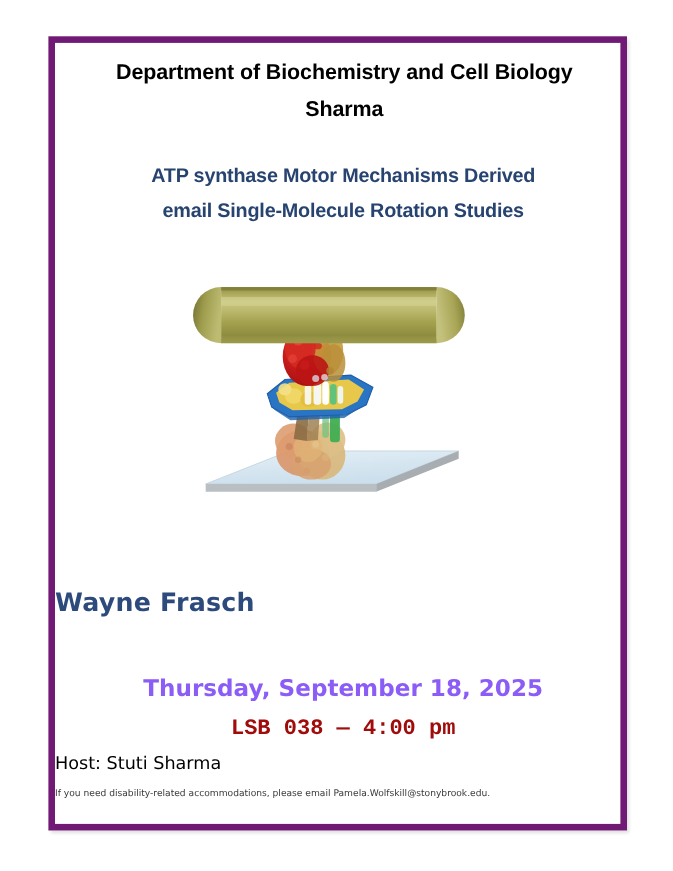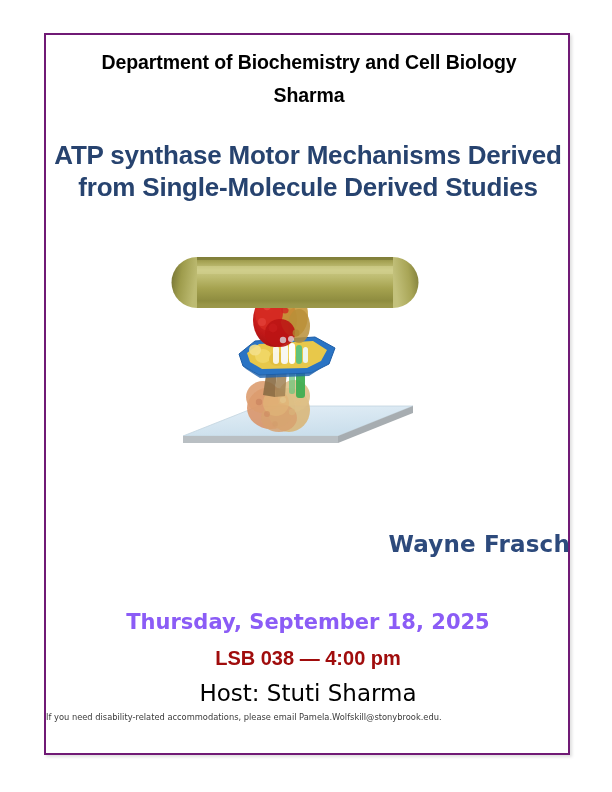--- a/index.html
+++ b/index.html
@@ -17,21 +17,21 @@
   }
 
   
   .poster-frame {
     position: absolute;
     left: 44px;
     top: 33px;
     width: 526px;
     height: 722px;
     background: #ffffff;
-    border: 2px solid #701a75;
+    border: 6px solid #701a75;
     box-shadow: 2px 2px 3px rgba(0,0,0,0.13);
     box-sizing: border-box;
   }
 
   .poster-inner {
     position: absolute;
     left: 0;
     top: 0;
     width: 100%;
     height: 100%;
@@ -53,21 +53,21 @@
   }
 
   .talk-title {
     position: absolute;
     left: 0px;
     top: 104px;
     width: 524px;
     text-align: center;
     font-family: "Liberation Sans", sans-serif;
     font-weight: bold;
-    font-size: 26px;
+    font-size: 18px;
     line-height: 32px;
     color: #27436f;
     letter-spacing: -0.2px;
   }
 
   
   .figure-wrap {
     position: absolute;
     left: 0px;
     top: 205px;
@@ -75,21 +75,21 @@
     height: 235px;
   }
   .figure-svg { display: block; margin: 0 auto; }
 
   
   .speaker-name {
     position: absolute;
     left: 0px;
     top: 496px;
     width: 524px;
-    text-align: right;
+    text-align: left;
     font-family: "DejaVu Sans", sans-serif;
     font-weight: bold;
     font-size: 23px;
     color: #2d4a7c;
     letter-spacing: 0.2px;
   }
 
   .speaker-affil {
     position: absolute;
     left: 0px;
@@ -113,35 +113,35 @@
     font-size: 21px;
     color: #8b5cf6;
   }
 
   .event-location {
     position: absolute;
     left: 0px;
     top: 612px;
     width: 524px;
     text-align: center;
-    font-family: Liberation Sans, sans-serif;
+    font-family: Liberation Mono, monospace;
     font-weight: bold;
     font-size: 20px;
     color: #a00c0c;
   }
 
   .event-host {
     position: absolute;
     left: 0px;
     top: 645px;
     width: 524px;
-    text-align: center;
+    text-align: left;
     font-family: "DejaVu Sans", sans-serif;
     font-weight: normal;
-    font-size: 23px;
+    font-size: 16px;
     color: #000000;
   }
 
   .accessibility-note {
     position: absolute;
     left: 0px;
     top: 677px;
     width: 524px;
     text-align: left;
     font-family: "DejaVu Sans", sans-serif;
@@ -156,21 +156,21 @@
 <div class="poster-frame">
   <div class="poster-inner">
 
     <div class="dept-header">
       <div>Department of Biochemistry and Cell Biology</div>
       <div>Sharma</div>
     </div>
 
     <div class="talk-title">
       <div>ATP synthase Motor Mechanisms Derived</div>
-      <div>from Single-Molecule Derived Studies</div>
+      <div>email Single-Molecule Rotation Studies</div>
     </div>
 
     <div class="figure-wrap">
       <svg class="figure-svg" width="290" height="235" viewBox="0 0 290 235">
         <defs>
           <linearGradient id="rodGrad" x1="0" y1="0" x2="0" y2="1">
             <stop offset="0%" stop-color="#8c8a40"></stop>
             <stop offset="10%" stop-color="#a8a556"></stop>
             <stop offset="26%" stop-color="#cac884"></stop>
             <stop offset="40%" stop-color="#bdbb70"></stop>

